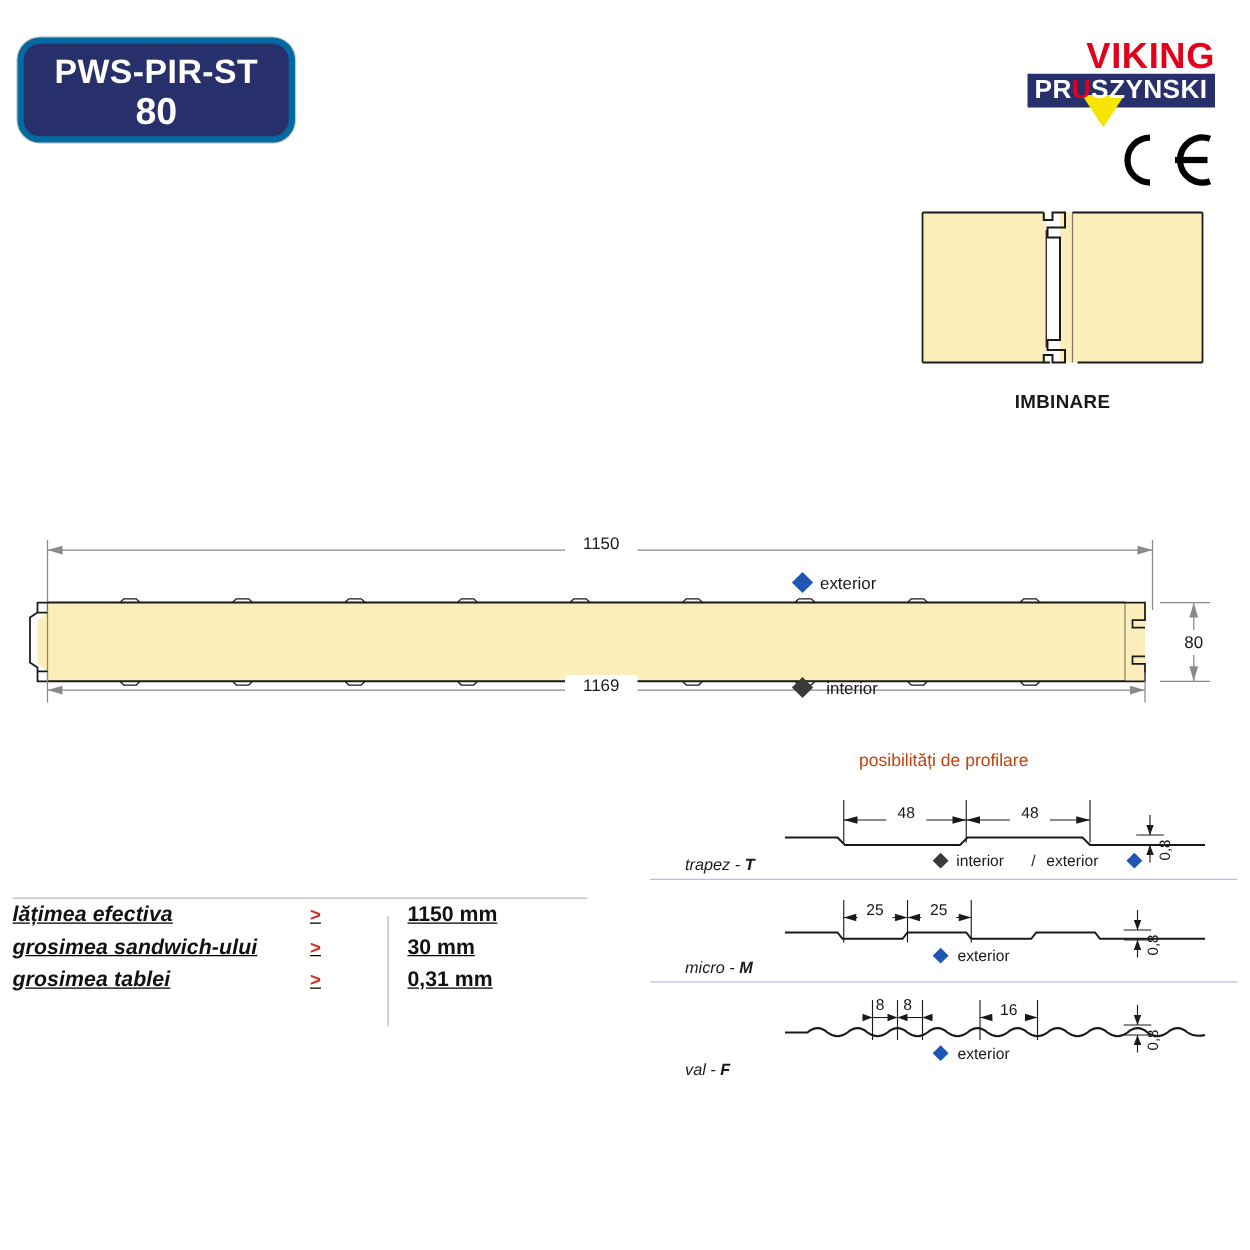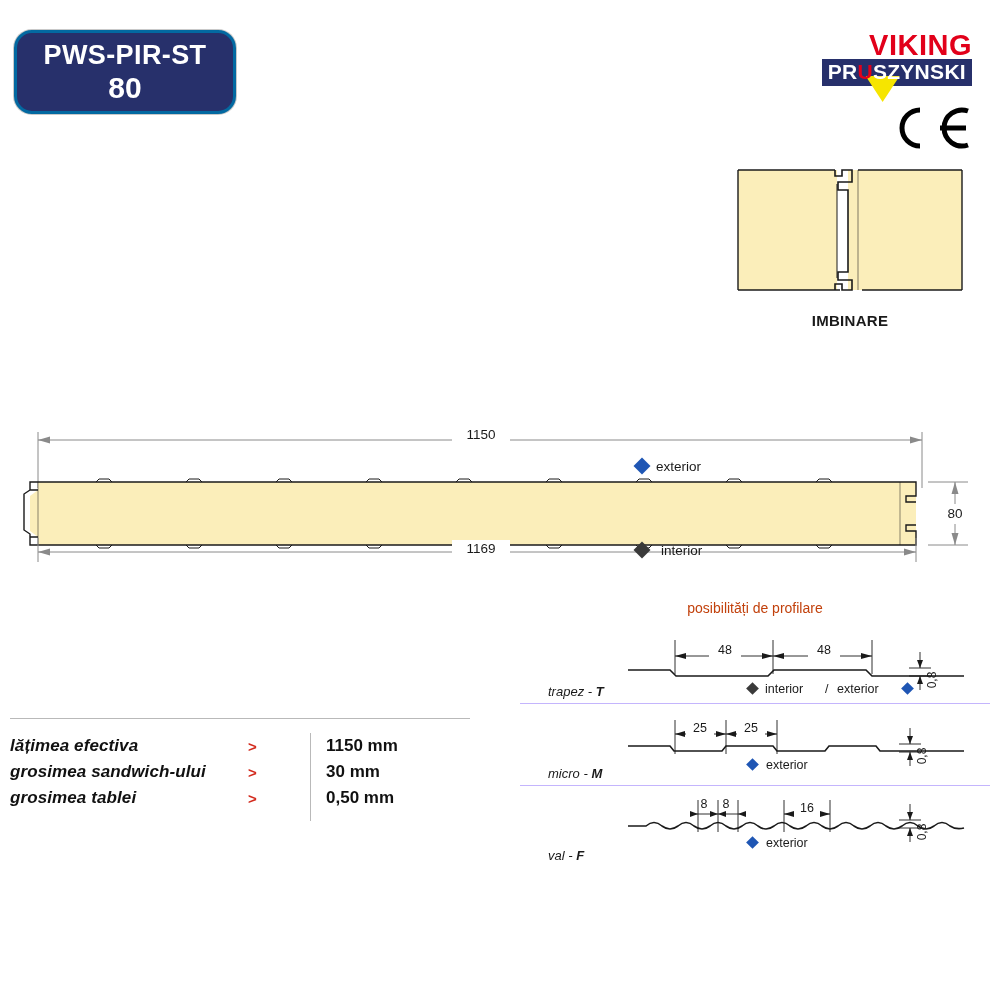--- a/index.html
+++ b/index.html
@@ -10,21 +10,21 @@
     font-family: "Liberation Sans", sans-serif;
     position: relative;
     overflow: hidden;
   }
 
   
   .badge {
     position: absolute; left: 14px; top: 30px;
     width: 222px; height: 84px;
     background: #27306b;
-    border: 3px solid #0369a1;
+    border: 5px solid #0369a1;
     border-radius: 18px;
     box-shadow: 0 0 0 1px #c9c9c9;
     color: #ffffff;
     text-align: center;
     padding-top: 6px;
   }
   .badge .code { font-size: 27px; font-weight: bold; letter-spacing: .4px; line-height: 32px; }
   .badge .num  { font-size: 30px; font-weight: bold; line-height: 34px; }
 
   
@@ -57,21 +57,21 @@
     margin-top: 8px; letter-spacing: .3px;
   }
 
   
   .panel-section { position: absolute; left: 0; top: 410px; width: 1000px; height: 180px; }
 
   
   .specs {
     position: absolute; left: 10px; top: 718px; width: 460px;
     border-top: 1px solid #b9b9b9;
-    padding-top: 14px;
+    text-decoration: underline;
   }
   .spec-row { display: flex; align-items: center; height: 26px; }
   .spec-name {
     width: 238px; font-size: 17px; font-weight: bold; font-style: italic; color: #111;
     letter-spacing: .1px;
   }
   .spec-arrow { width: 62px; color: #d32b1e; font-size: 15px; font-weight: bold; }
   .spec-sep { width: 1px; height: 88px; background: #b9b9b9; position: absolute; left: 300px; top: 14px; }
   .spec-val { font-size: 17px; font-weight: bold; color: #111; padding-left: 16px; }
 
@@ -224,21 +224,21 @@
 
   <div class="spec-row">
     <div class="spec-name">grosimea sandwich-ului</div>
     <div class="spec-arrow">&gt;</div>
     <div class="spec-val">30 mm</div>
   </div>
 
   <div class="spec-row">
     <div class="spec-name">grosimea tablei</div>
     <div class="spec-arrow">&gt;</div>
-    <div class="spec-val">0,50 mm</div>
+    <div class="spec-val">0,31 mm</div>
   </div>
 </div>
 
 <div class="profiles">
   <div class="profiles-title">posibilități de profilare</div>
 
   <div class="profile-block">
     <svg width="470" height="82" viewBox="0 0 470 82">
 
       <line x1="155" y1="18" x2="155" y2="52" stroke="#1a1a1a" stroke-width="0.9"></line>

